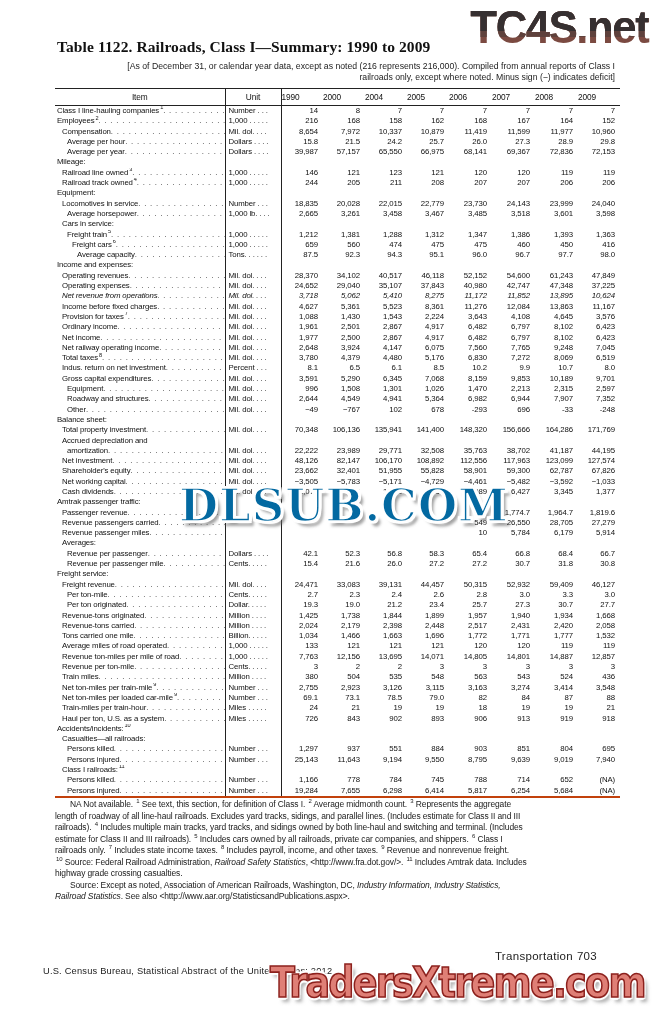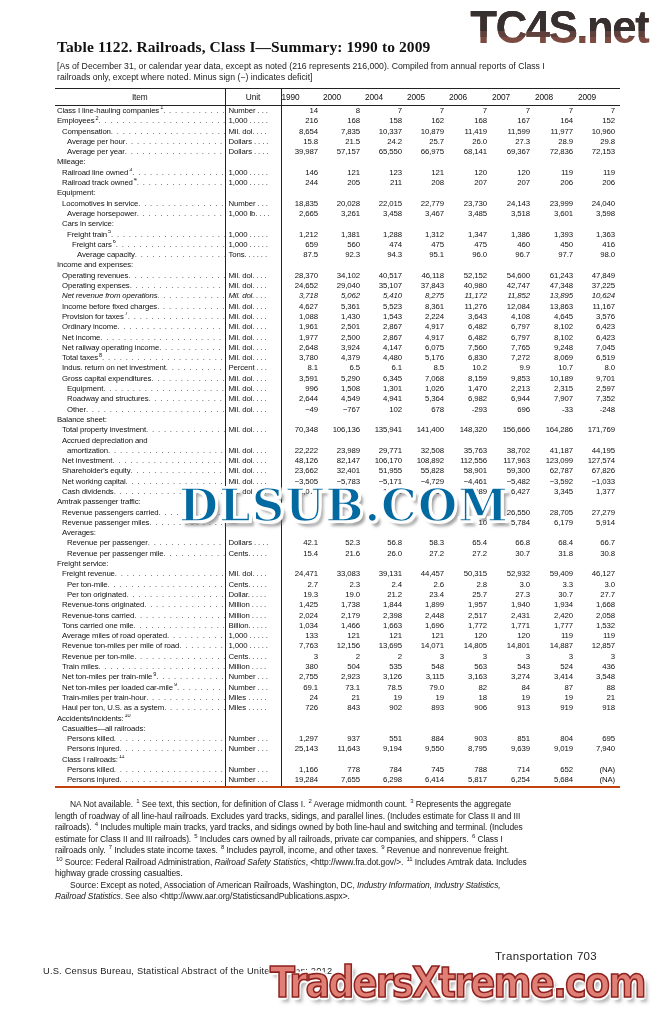--- a/index.html
+++ b/index.html
@@ -2,21 +2,21 @@
 <html><head>
 <meta charset="utf-8">
 <style>
   html,body{margin:0;padding:0;background:#9a9a9a;}
   .page{position:relative;width:652px;height:1024px;margin:0 auto;background:#ffffff;
         font-family:"Liberation Sans",sans-serif;color:#111;overflow:hidden;}
 
   
   .title{position:absolute;left:57px;top:38px;font-family:Liberation Serif, serif;
          font-size:15.5px;font-weight:bold;letter-spacing:.1px;white-space:nowrap;}
-  .subtitle{position:absolute;left:57px;top:61px;width:558px;font-size:8.7px;line-height:11px;color:#222;}
+  .subtitle{position:absolute;left:57px;top:61px;width:558px;font-size:8.7px;line-height:11px;color:#222;text-align:right;}
   .subtitle span{display:block;white-space:nowrap;}
 
   
   .tbl{position:absolute;left:55px;top:88px;width:565px;border-collapse:collapse;table-layout:fixed;
        border-top:1.2px solid #222;border-bottom:2px solid #c2410c;}
   .tbl th{font-weight:normal;font-size:8.3px;height:16px;border-bottom:1px solid #222;padding:0;
           letter-spacing:-.1px;}
   .tbl th.year{text-align:left;padding-right:5px;}
   .tbl td{height:10.3px;line-height:10.3px;font-size:7.8px;padding:0;letter-spacing:-.12px;
           white-space:nowrap;overflow:hidden;vertical-align:middle;}
@@ -146,21 +146,21 @@
         </tr>
         <tr>
           <td class="item ind1">
             <div class="wrap">
               <span class="lbl">Compensation</span>
               <span class="leader"></span>
             </div>
           </td>
           <td class="unit">Mil. dol. . . .</td>
           <td class="val">8,654</td>
-          <td class="val">7,835</td>
+          <td class="val">7,972</td>
           <td class="val">10,337</td>
           <td class="val">10,879</td>
           <td class="val">11,419</td>
           <td class="val">11,599</td>
           <td class="val">11,977</td>
           <td class="val">10,960</td>
         </tr>
         <tr>
           <td class="item ind2">
             <div class="wrap">
@@ -758,20 +758,37 @@
           </td>
           <td class="unit"></td>
           <td class="val"></td>
           <td class="val"></td>
           <td class="val"></td>
           <td class="val"></td>
           <td class="val"></td>
           <td class="val"></td>
           <td class="val"></td>
           <td class="val"></td>
+        </tr>
+        <tr>
+          <td class="item ind1">
+            <div class="wrap">
+              <span class="lbl">Passenger revenue</span>
+              <span class="leader"></span>
+            </div>
+          </td>
+          <td class="unit"></td>
+          <td class="val"></td>
+          <td class="val"></td>
+          <td class="val"></td>
+          <td class="val"></td>
+          <td class="val">6.0</td>
+          <td class="val">1,774.7</td>
+          <td class="val">1,964.7</td>
+          <td class="val">1,819.6</td>
         </tr>
         <tr>
           <td class="item ind1">
             <div class="wrap">
               <span class="lbl">Revenue passengers carried</span>
               <span class="leader"></span>
             </div>
           </td>
           <td class="unit"></td>
           <td class="val"></td>

